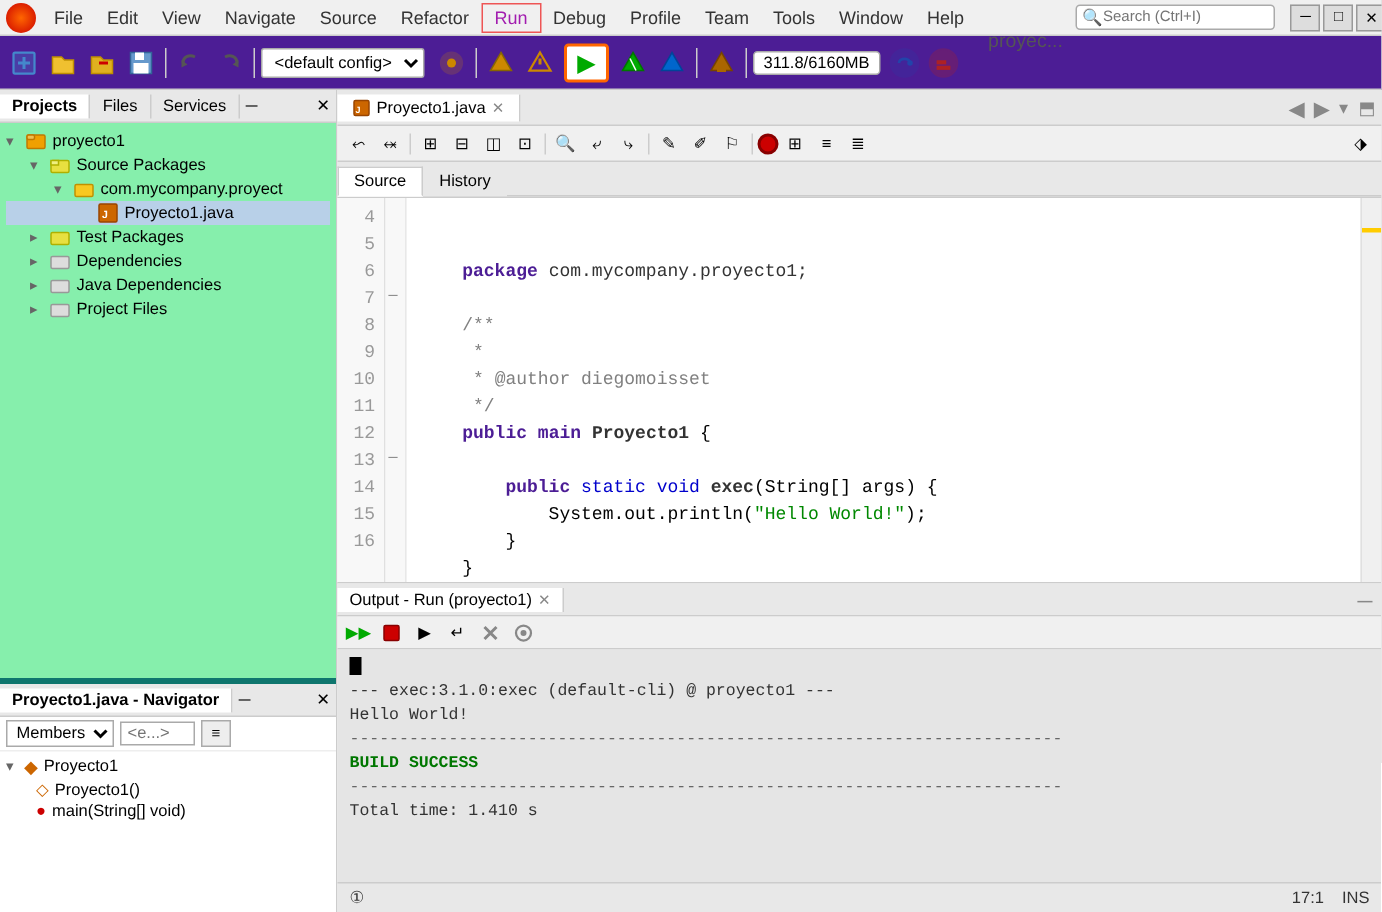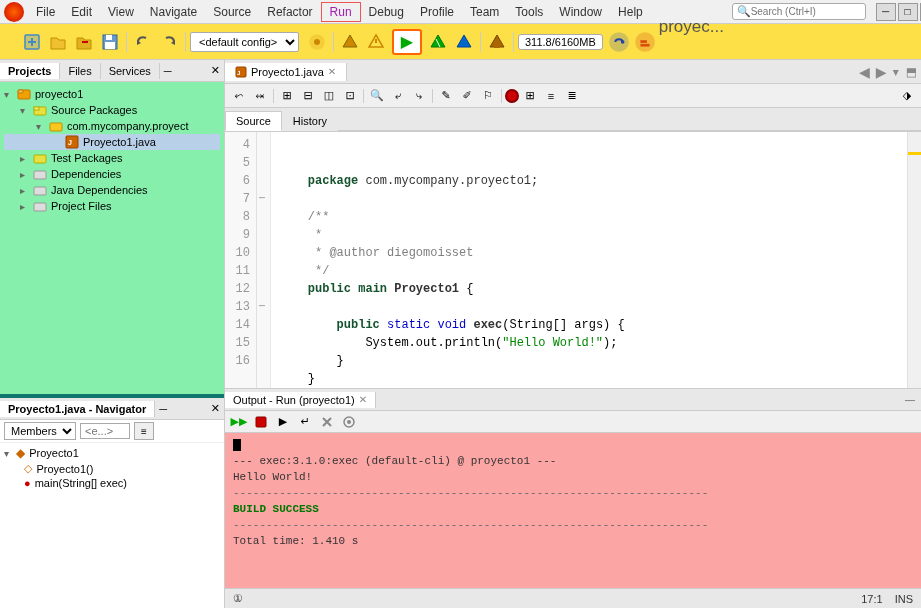--- a/index.html
+++ b/index.html
@@ -9,21 +9,21 @@
     #menu-bar { background: #f0f0f0; border-bottom: 1px solid #ccc; display: flex; align-items: center; height: 24px; padding: 0 4px; }
     #menu-bar .app-icon { width: 20px; height: 20px; margin-right: 4px; background: radial-gradient(circle, #ff6600, #cc0000); border-radius: 50%; flex-shrink: 0; }
     .menu-item { padding: 2px 8px; cursor: pointer; font-size: 12px; color: #333; white-space: nowrap; }
     .menu-item.active { background: transparent; border: 1px solid #e55; color: #a21caf; }
     #search-box { margin-left: auto; display: flex; align-items: center; background: white; border: 1px solid #aaa; border-radius: 3px; padding: 1px 4px; font-size: 11px; width: 140px; }
     #search-box input { border: none; outline: none; font-size: 11px; width: 100%; }
     .window-controls { display: flex; margin-left: 8px; }
     .win-btn { width: 20px; height: 18px; border: 1px solid #999; background: #ddd; font-size: 10px; display: flex; align-items: center; justify-content: center; cursor: pointer; margin-left: 2px; }
     
     
-    #toolbar { background: #fde047; border-bottom: 1px solid #ccc; display: flex; align-items: center; height: 36px; padding: 0 20px; gap: 2px; }
+    #toolbar { background: #4c1d95; border-bottom: 1px solid #ccc; display: flex; align-items: center; height: 36px; padding: 0 4px; gap: 2px; }
     .tb-btn { width: 24px; height: 24px; display: flex; align-items: center; justify-content: center; border: 1px solid transparent; border-radius: 2px; cursor: pointer; font-size: 14px; }
     .tb-separator { width: 1px; height: 20px; background: #ccc; margin: 0 2px; }
     .tb-run-btn { background: white; border: 2px solid #ff6600 !important; border-radius: 3px; width: 30px; height: 26px; display: flex; align-items: center; justify-content: center; cursor: pointer; }
     .play-icon { color: #00aa00; font-size: 16px; }
     .config-select { background: white; border: 1px solid #aaa; padding: 2px 4px; font-size: 11px; border-radius: 2px; }
     .memory-badge { background: white; border: 1px solid #aaa; border-radius: 3px; padding: 1px 6px; font-size: 11px; }
     
     
     #main-layout { display: flex; height: calc(608px - 24px - 36px); }
     
@@ -41,21 +41,21 @@
     
     #project-tree { padding: 4px; }
     .tree-node { display: flex; align-items: center; padding: 1px 0; cursor: pointer; white-space: nowrap; }
     .tree-node.selected { background: #b8d0e8; }
     .tree-indent { display: inline-block; }
     .tree-arrow { width: 12px; font-size: 10px; color: #666; flex-shrink: 0; }
     .tree-icon { width: 16px; height: 14px; margin-right: 3px; flex-shrink: 0; display: inline-flex; align-items: center; justify-content: center; }
     .tree-label { font-size: 11px; }
     
     
-    #navigator-panel { height: 210px; background: white; overflow: auto; }
+    #navigator-panel { height: 152px; background: white; overflow: auto; }
     #navigator-tabs { display: flex; background: #e8e8e8; border-bottom: 1px solid #ccc; align-items: center; height: 22px; }
     .nav-controls { display: flex; align-items: center; padding: 2px 4px; gap: 4px; border-bottom: 1px solid #eee; }
     .nav-select { font-size: 11px; border: 1px solid #aaa; background: white; padding: 1px 2px; }
     .nav-filter { font-size: 11px; border: 1px solid #aaa; background: white; padding: 1px 4px; width: 50px; }
     .nav-btn { width: 20px; height: 18px; border: 1px solid #aaa; background: #eee; font-size: 10px; cursor: pointer; display: flex; align-items: center; justify-content: center; }
     
     
     #right-panel { flex: 1; display: flex; flex-direction: column; background: white; }
     
     
@@ -65,33 +65,33 @@
     .editor-tab .tab-close { font-size: 10px; color: #888; }
     #editor-toolbar { display: flex; background: #f0f0f0; border-bottom: 1px solid #ccc; height: 24px; align-items: center; padding: 0 4px; gap: 1px; }
     .et-btn { width: 20px; height: 18px; border: none; background: transparent; font-size: 11px; cursor: pointer; display: flex; align-items: center; justify-content: center; border: 1px solid transparent; }
     .et-separator { width: 1px; height: 14px; background: #ccc; margin: 0 2px; }
     #source-history-tabs { display: flex; border-bottom: 1px solid #ccc; height: 22px; align-items: flex-end; }
     .sh-tab { padding: 3px 10px; font-size: 11px; cursor: pointer; border: 1px solid transparent; }
     .sh-tab.active { background: white; border-color: #ccc; border-bottom-color: white; font-weight: normal; }
     #code-editor { flex: 1; display: flex; font-family: 'Courier New', monospace; font-size: 12px; overflow: auto; background: white; }
     #line-numbers { background: #f8f8f8; border-right: 1px solid #e0e0e0; padding: 4px 6px; color: #999; text-align: right; min-width: 32px; line-height: 18px; user-select: none; }
     #code-content { flex: 1; padding: 4px 8px; line-height: 18px; white-space: pre; overflow-x: auto; }
-    .kw { color: #14532d; font-weight: bold; }
+    .kw { color: #4c1d95; font-weight: bold; }
     .kw2 { color: #0000cc; }
     .comment { color: #808080; }
     
     
     #output-panel { height: 200px; border-top: 1px solid #ccc; display: flex; flex-direction: column; }
     #output-tabs { display: flex; background: #e8e8e8; border-bottom: 1px solid #ccc; align-items: center; height: 22px; }
     .output-tab { padding: 2px 8px; font-size: 11px; cursor: pointer; border-right: 1px solid #ccc; display: flex; align-items: center; gap: 4px; }
     .output-tab.active { background: white; }
     .output-close { font-size: 10px; color: #888; }
     #output-toolbar { display: flex; background: #f0f0f0; border-bottom: 1px solid #ccc; height: 22px; align-items: center; padding: 0 4px; gap: 2px; }
     .ot-btn { width: 20px; height: 18px; border: 1px solid transparent; background: transparent; cursor: pointer; font-size: 11px; display: flex; align-items: center; justify-content: center; }
-    #output-content { flex: 1; font-family: 'Courier New', monospace; font-size: 11px; padding: 4px 8px; overflow-y: auto; background: #fca5a5; line-height: 16px; }
+    #output-content { flex: 1; font-family: 'Courier New', monospace; font-size: 11px; padding: 4px 8px; overflow-y: auto; background: #e5e5e5; line-height: 16px; }
     .out-success { color: #007700; font-weight: bold; }
     .out-separator { color: #666; }
     .out-normal { color: #333; }
     
     
     #status-bar { height: 20px; background: #e8e8e8; border-top: 1px solid #ccc; display: flex; align-items: center; padding: 0 8px; font-size: 11px; color: #333; }
     #status-bar .status-right { margin-left: auto; display: flex; gap: 12px; }
     
     
     #editor-right { width: 14px; background: #f0f0f0; border-left: 1px solid #e0e0e0; }
@@ -110,21 +110,21 @@
   <span class="menu-item">Navigate</span>
   <span class="menu-item">Source</span>
   <span class="menu-item">Refactor</span>
   <span class="menu-item active">Run</span>
   <span class="menu-item">Debug</span>
   <span class="menu-item">Profile</span>
   <span class="menu-item">Team</span>
   <span class="menu-item">Tools</span>
   <span class="menu-item">Window</span>
   <span class="menu-item">Help</span>
-  <span style="margin-left:8px; font-size:17px; color:#555;margin-top:30px;">proyec...</span>
+  <span style="margin-left:8px; font-size:13px; color:#555;margin-top:30px;">proyec...</span>
   <div id="search-box" style="margin-left:8px;">
     <span style="color:#888;font-size:11px;">🔍</span>
     <input type="text" style="border: none; outline: none; font-size: 10px; width: 110px;" placeholder="Search (Ctrl+I)">
   </div>
   <div class="window-controls">
     <div class="win-btn">─</div>
     <div class="win-btn">□</div>
     <div class="win-btn">✕</div>
   </div>
 </div>
@@ -360,21 +360,21 @@
           <span>Proyecto1</span>
         </div>
         <div class="nav-item">
           <span style="width:20px;display:inline-block"></span>
           <span style="color:#cc6600;font-size:11px;margin-right:4px;">◇</span>
           <span>Proyecto1()</span>
         </div>
         <div class="nav-item">
           <span style="width:20px;display:inline-block"></span>
           <span style="color:#cc0000;font-size:11px;margin-right:4px;">●</span>
-          <span>main(String[] exec)</span>
+          <span>main(String[] void)</span>
         </div>
       </div>
     </div>
   </div>
 
   <div id="right-panel">
 
     <div id="editor-area">
 
       <div id="editor-tabs">

